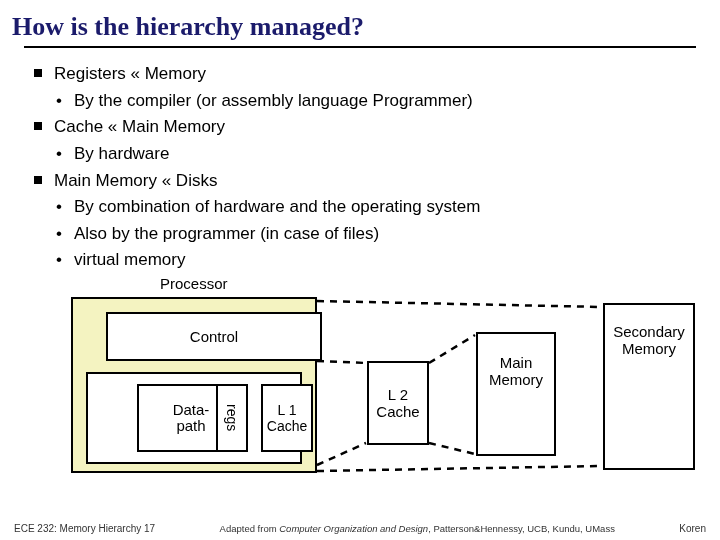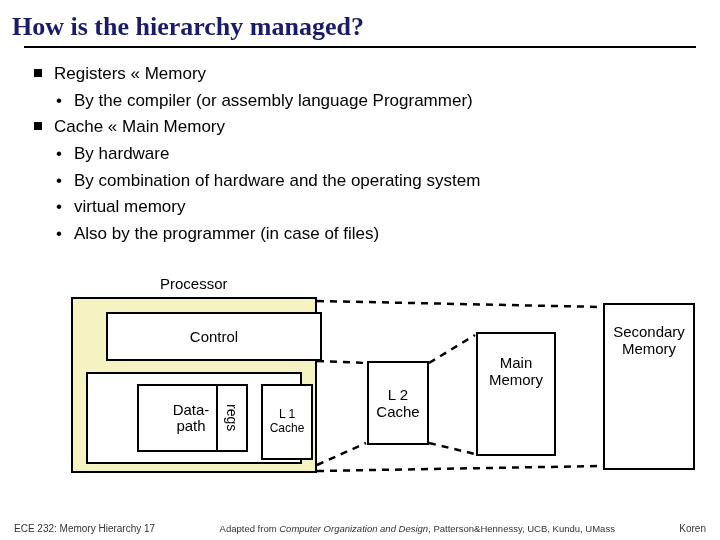--- a/index.html
+++ b/index.html
@@ -104,27 +104,27 @@
     align-items: center;
     justify-content: center;
   }
   .regs-text {
     writing-mode: vertical-rl;
     font-size: 14px;
   }
   .l1-box {
     position: absolute;
     left: 261px; top: 109px;
-    width: 52px; height: 76px;
-    background: #fff;
-    border: 2px solid #000;
-    display: flex;
-    align-items: center;
-    justify-content: center;
-    font-size: 12px;
+    width: 52px; height: 68px;
+    background: #fff;
+    border: 2px solid #000;
+    display: flex;
+    align-items: center;
+    justify-content: center;
+    font-size: 14px;
     text-align: center;
     line-height: 1.15;
   }
   .l2-box {
     position: absolute;
     left: 367px; top: 86px;
     width: 62px; height: 84px;
     background: #fff;
     border: 2px solid #000;
     display: flex;
@@ -184,23 +184,24 @@
 <body>
 
 <div class="title">How is the hierarchy managed?</div>
 <hr class="title-rule">
 
 <div class="bullets">
   <div class="b1">Registers  «  Memory</div>
   <div class="b2">By the compiler (or assembly language Programmer)</div>
   <div class="b1">Cache  «  Main Memory</div>
   <div class="b2">By hardware</div>
+  <div class="b1">Main Memory « Disks</div>
   <div class="b2">By combination of hardware and the operating system</div>
+  <div class="b2">Also by the programmer (in case of files)</div>
   <div class="b2">virtual memory</div>
-  <div class="b2">Also by the programmer (in case of files)</div>
 </div>
 
 <div class="diagram">
   <div class="proc-label">Processor</div>
   <div class="proc-box"></div>
   <div class="control-box">Control</div>
   <div class="dp-outer"></div>
   <div class="dp-inner">Data-<br>path</div>
   <div class="regs-box">
     <span class="regs-text">regs</span>

